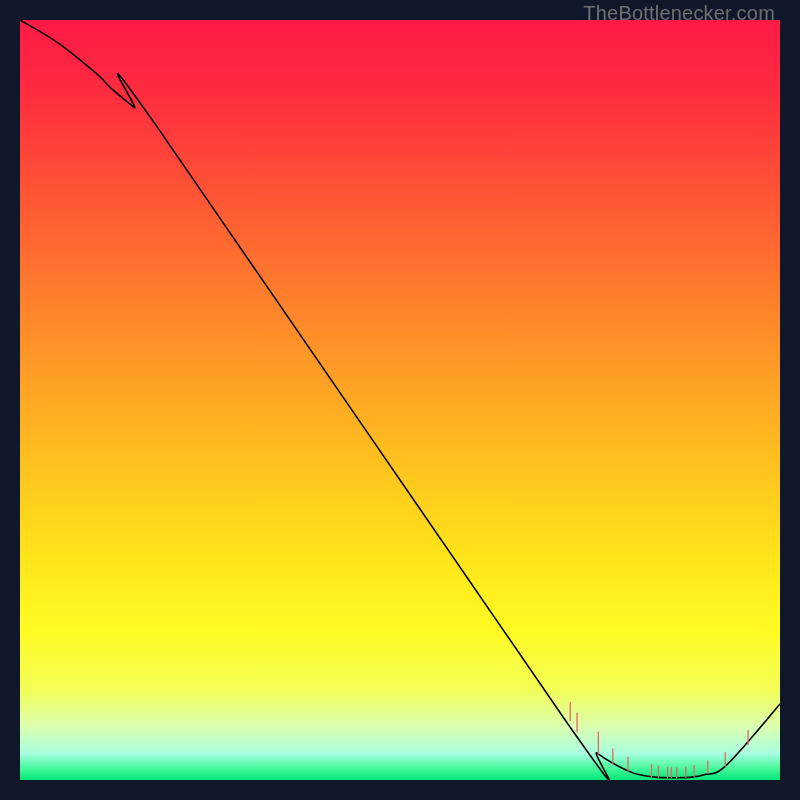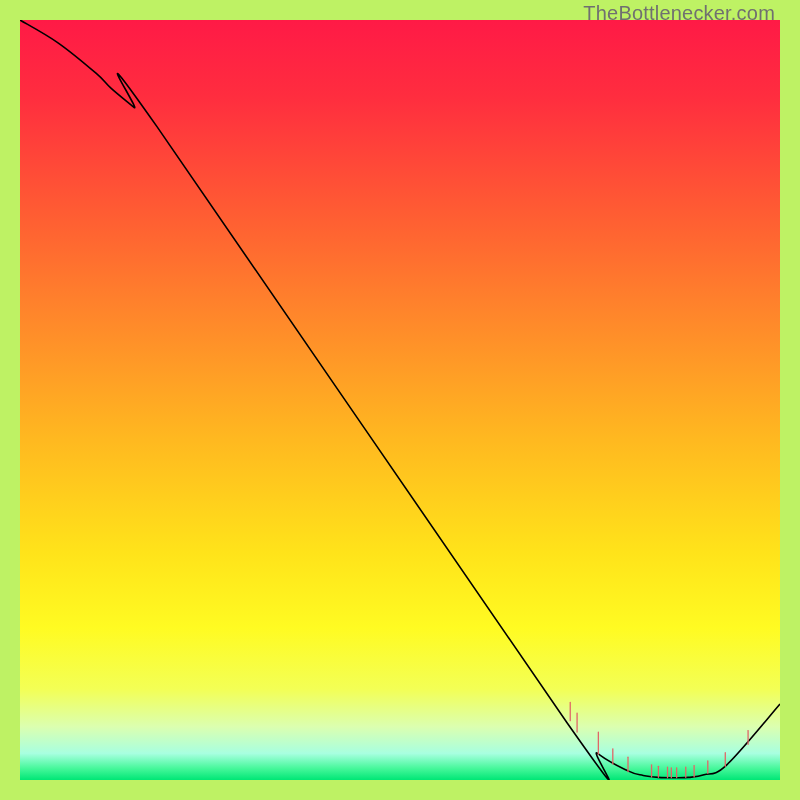--- a/index.html
+++ b/index.html
@@ -8,21 +8,21 @@
     width: 800px;
     height: 800px;
     background: #000000;
     overflow: hidden;
     font-family: Arial, Helvetica, sans-serif;
   }
   .stage {
     position: relative;
     width: 800px;
     height: 800px;
-    background: #bef264;
+    background: #0f172a;
   }
   .plot-area {
     position: absolute;
     left: 20px;
     top: 20px;
     width: 760px;
     height: 760px;
   }
   .heatmap {
     position: absolute;

